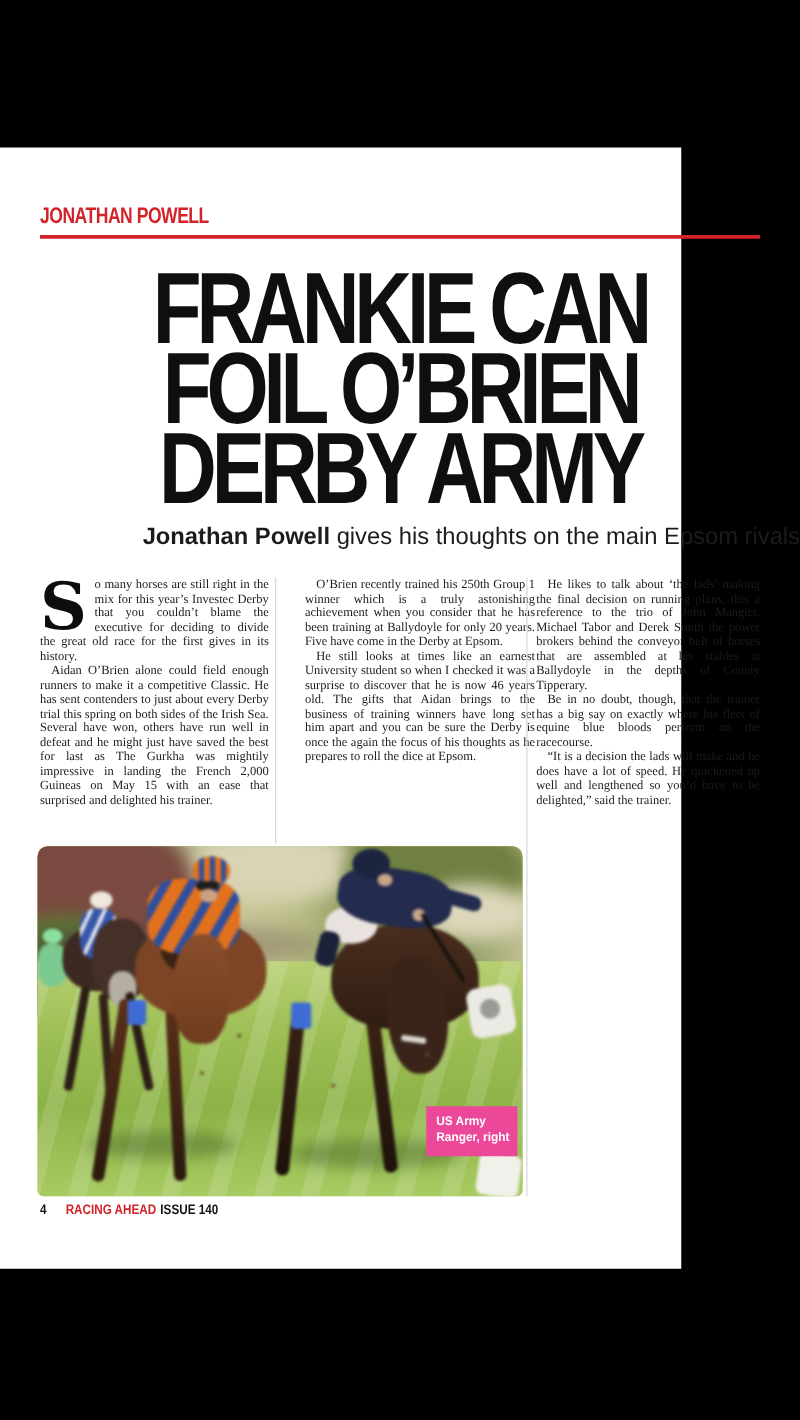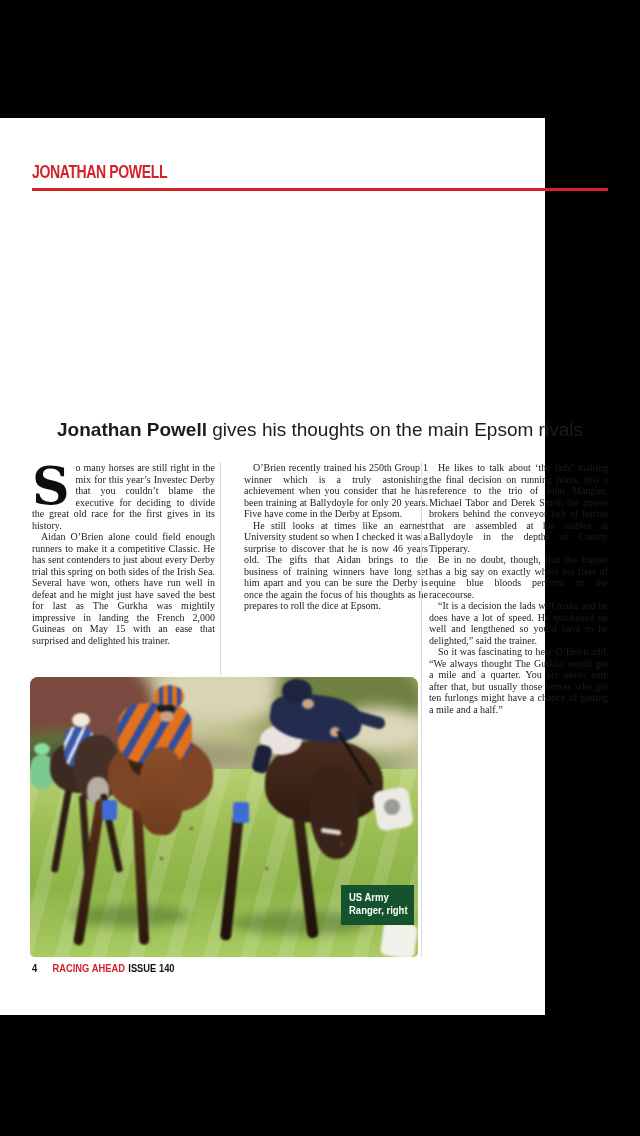--- a/index.html
+++ b/index.html
@@ -9,21 +9,21 @@
 
   
   .kicker{position:absolute;left:32px;top:44px;color:#d2232a;font-weight:bold;
           font-size:18px;letter-spacing:-0.5px;transform:scaleX(.78);transform-origin:left;}
   .red-rule{position:absolute;left:32px;top:70px;width:576px;height:3px;background:#d2232a;}
 
   
   .headline{position:absolute;left:0;top:96px;width:640px;text-align:center;color:#0f0f0f;}
   .hl-line{font-weight:bold;font-size:78px;line-height:64px;letter-spacing:-5px;
            transform:scale(.82,1.04);transform-origin:center;white-space:nowrap;}
-  .standfirst{position:absolute;left:0;top:301px;width:640px;text-align:center;
+  .standfirst{position:absolute;left:0;top:301px;width:640px;text-align:right;
               font-size:19px;color:#1c1c1c;letter-spacing:0;}
   .standfirst b{font-weight:bold;}
 
   
   .col{position:absolute;top:344px;font-family:"Liberation Serif",serif;font-size:10px;
        line-height:11.5px;color:#1b1b1b;text-align:justify;overflow:hidden;}
   .col1{left:32px;width:183px;height:215px;}
   .col2{left:227px;width:184px;height:215px;margin-left:17px;}
   .col3{left:429px;width:179px;height:500px;}
   .col p{margin:0;}
@@ -112,57 +112,61 @@
   .w2{left:203px;top:125px;width:16px;height:21px;}
   .w3{left:287px;top:123px;width:15px;height:20px;}
   .speck{width:3px;height:3px;background:#6b4a2a;border-radius:50%;}
 
   
   .cam1{left:345px;top:112px;width:36px;height:40px;background:#eceae4;border-radius:8px;transform:rotate(-10deg);}
   .cam1in{left:354px;top:122px;width:16px;height:16px;background:#9a9a96;border-radius:50%;}
   .cam2{left:352px;top:246px;width:34px;height:34px;background:#f2f0ea;border-radius:6px;transform:rotate(8deg);}
 
   
-  .caption{left:311px;top:208px;width:73px;height:40px;background:#14532d;color:#fff;
+  .caption{left:311px;top:208px;width:73px;height:40px;background:#ec4899;color:#fff;
            font-family:"Liberation Sans",sans-serif;font-weight:bold;font-size:10px;
            line-height:13px;padding:6px 0 0 8px;box-sizing:border-box;}
   .caption div{position:static;transform:scaleX(.95);transform-origin:left;white-space:nowrap;}
 
   
   .footer{position:absolute;left:32px;top:844px;font-weight:bold;font-size:11px;color:#111;
           transform:scaleX(.85);transform-origin:left;white-space:nowrap;}
   .footer .mag{color:#d2232a;margin-left:18px;}
   .footer .iss{margin-left:4px;}
 </style>
 </head>
 <body>
 
 <div class="page">
 
   <div class="kicker">JONATHAN POWELL</div>
   <div class="red-rule"></div>
 
+  <div class="headline">
+    <div class="hl-line">FRANKIE CAN</div>
+    <div class="hl-line">FOIL O’BRIEN</div>
+    <div class="hl-line">DERBY ARMY</div>
+  </div>
 
   <div class="standfirst"><b>Jonathan Powell</b><span> gives his thoughts on the main Epsom rivals</span></div>
 
   <div class="col col1">
     <p><span class="dropcap">S</span><span>o many horses are still right in the mix for this year’s Investec Derby that you couldn’t blame the executive for deciding to divide the great old race for the first gives in its history.</span></p>
     <p class="ind">Aidan O’Brien alone could field enough runners to make it a competitive Classic. He has sent contenders to just about every Derby trial this spring on both sides of the Irish Sea. Several have won, others have run well in defeat and he might just have saved the best for last as The Gurkha was mightily impressive in landing the French 2,000 Guineas on May 15 with an ease that surprised and delighted his trainer.</p>
   </div>
 
   <div class="col col2">
     <p class="ind">O’Brien recently trained his 250th Group 1 winner which is a truly astonishing achievement when you consider that he has been training at Ballydoyle for only 20 years. Five have come in the Derby at Epsom.</p>
     <p class="ind">He still looks at times like an earnest University student so when I checked it was a surprise to discover that he is now 46 years old. The gifts that Aidan brings to the business of training winners have long set him apart and you can be sure the Derby is once the again the focus of his thoughts as he prepares to roll the dice at Epsom.</p>
   </div>
 
   <div class="col col3">
     <p class="ind">He likes to talk about ‘the lads’ making the final decision on running plans, this a reference to the trio of John Mangier, Michael Tabor and Derek Smith the power brokers behind the conveyor belt of horses that are assembled at his stables at Ballydoyle in the depths of County Tipperary.</p>
     <p class="ind">Be in no doubt, though, that the trainer has a big say on exactly where his fleet of equine blue bloods perform on the racecourse.</p>
     <p class="ind">“It is a decision the lads will make and he does have a lot of speed. He quickened up well and lengthened so you’d have to be delighted,” said the trainer.</p>
-    <p class="ind">So it was fascinating to hear O’Brien add, “We always thought The Gurkha would get a mile and a quarter. You are never sure after that, but usually those horses who get ten furlongs might have a chance of getting a mile and a half.”</p>
   </div>
 
   <div class="vrule vrule1"></div>
   <div class="vrule vrule2"></div>
 
   <div class="photo">
     <div class="bgwrap">
       <div class="bg-base"></div>
       <div class="blob b1"></div>
       <div class="blob b2"></div>

